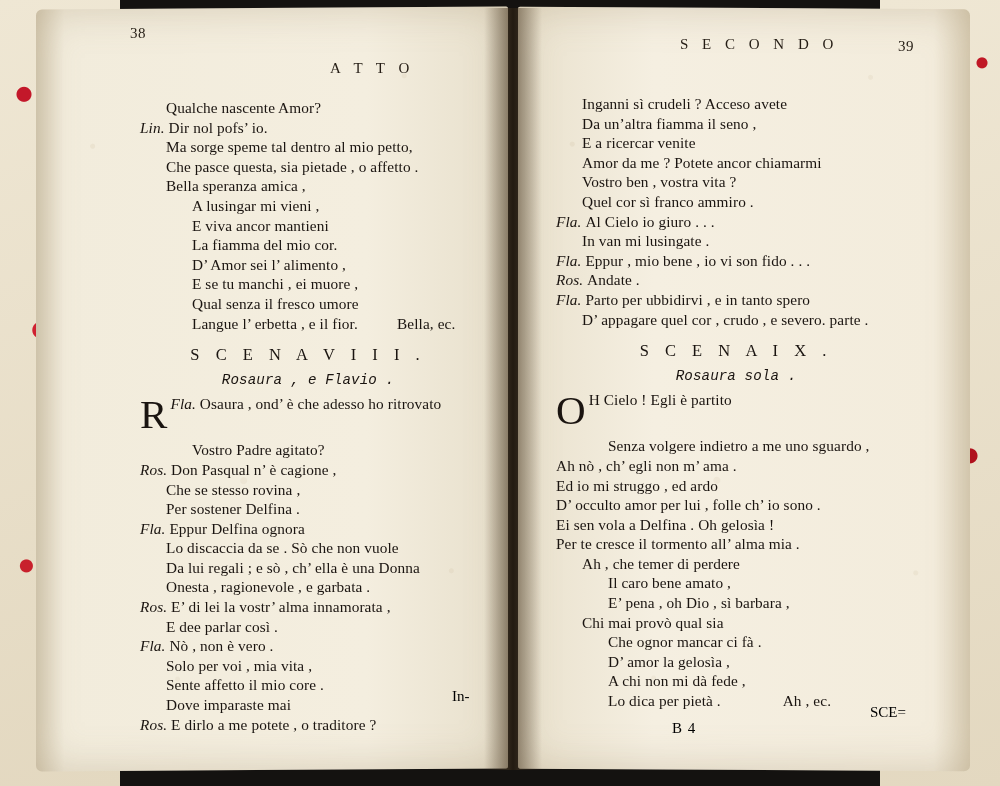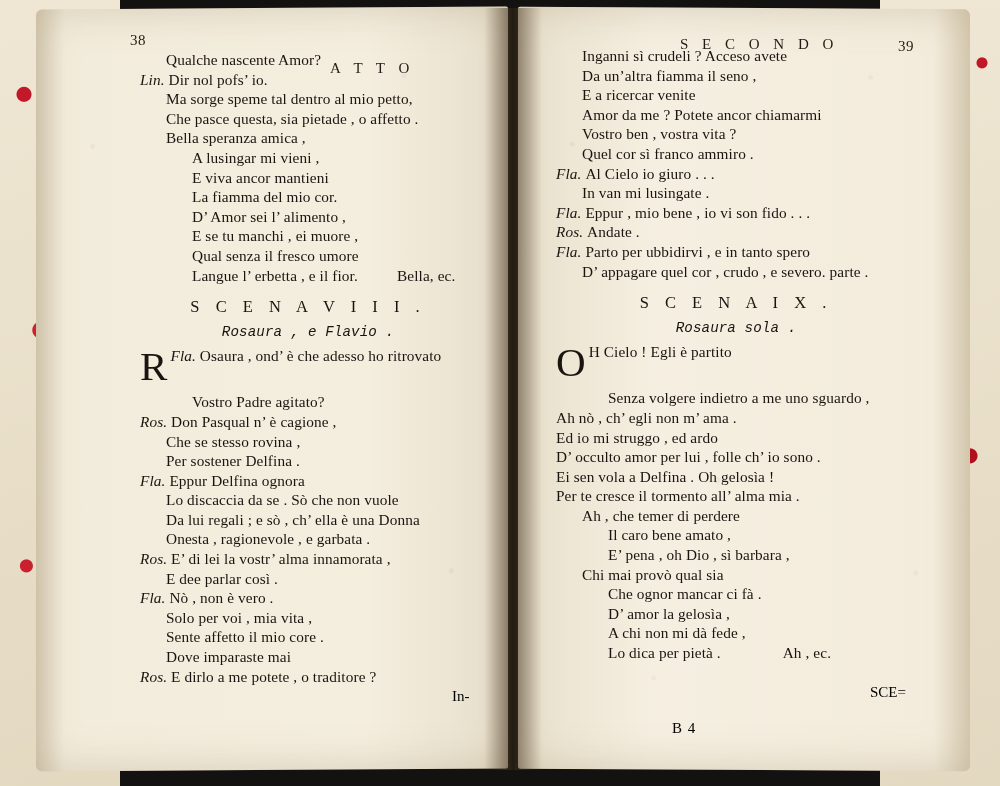--- a/index.html
+++ b/index.html
@@ -74,28 +74,29 @@
       radial-gradient(circle at 30% 88%, rgba(150,120,70,.13) 0 2px, transparent 3px);
   }
 
   
   .col{
     position:absolute;
     color:#1a1410;
     font-size:15.3px;
     line-height:19.6px;
     letter-spacing:.1px;
+    margin-top:48px;
   }
   .col.left{left:140px;top:50px;width:336px;}
   .col.right{left:556px;top:46px;width:360px;}
 
   .folio{
     position:absolute;font-size:15px;color:#241c14;letter-spacing:.5px;
   }
-  #folio-left{left:130px;top:32px;}
+  #folio-left{left:130px;top:25px;}
   #folio-right{left:898px;top:38px;}
   .running-head{
     position:absolute;font-size:15px;letter-spacing:5px;color:#241c14;
   }
   #head-left{left:330px;top:30px;margin-top:30px;}
   #head-right{left:680px;top:36px;}
 
   .line{white-space:pre;}
   .spk{font-style:italic;}
   .ind1{padding-left:26px;}
@@ -110,21 +111,21 @@
   .dropcap-block{position:relative;min-height:46px;}
   .dropcap{
     float:left;font-size:41px;line-height:36px;padding:2px 3px 0 0;
     font-family:"Liberation Serif", serif;
   }
   .catch{
     position:absolute;font-size:15px;font-style:normal;
   }
   #catch-left{left:452px;top:688px;}
   #sig-right{left:672px;top:720px;letter-spacing:1px;}
-  #catch-right{left:870px;top:684px;}
+  #catch-right{left:870px;top:704px;}
 </style>
 </head>
 <body>
 
 <div id="book">
   <div class="table-bg"></div>
 
   <div class="cover left"></div>
   <div class="cover right"></div>
 

